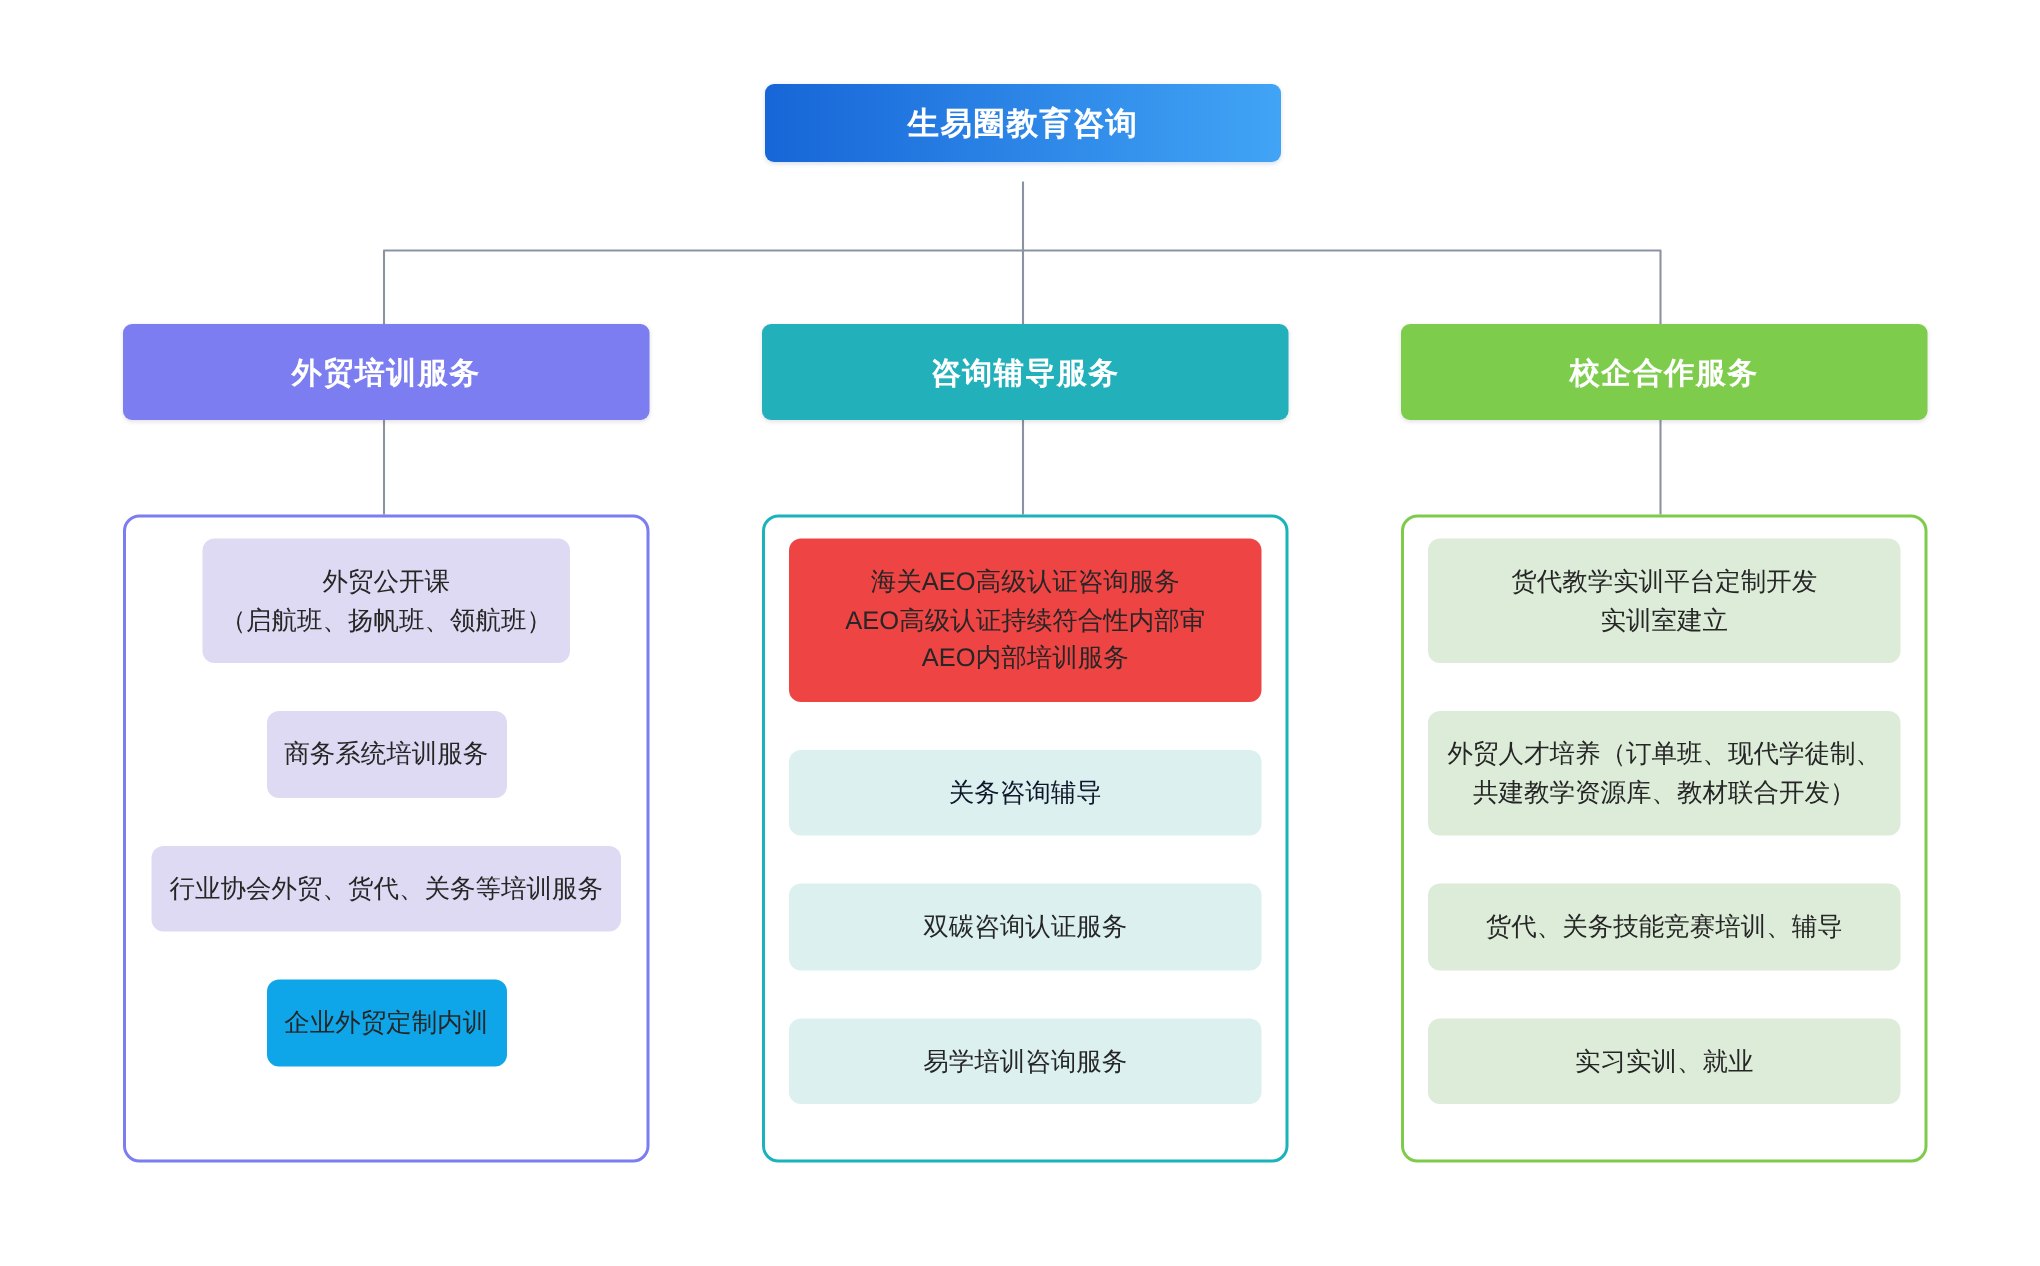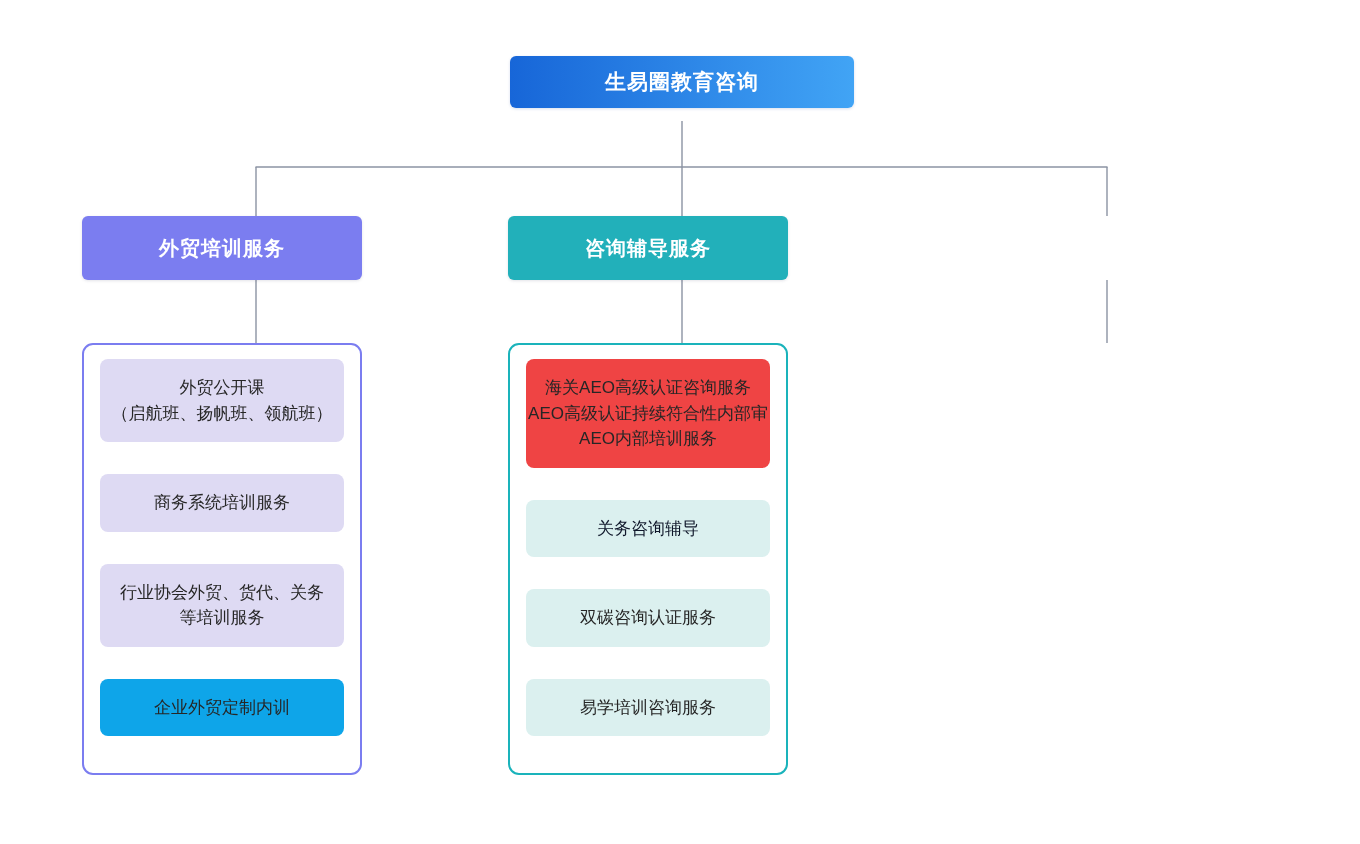--- a/index.html
+++ b/index.html
@@ -45,21 +45,21 @@
     font-size: 21px;
     font-weight: bold;
     letter-spacing: 1px;
     box-shadow: 0 1px 3px rgba(40,80,160,0.18);
   }
 
   
   .branch {
     position: absolute;
     top: 216px;
-    width: 280px;
+    width: 351px;
   }
   .branch-1 { left: 82px; }
   .branch-2 { left: 508px; }
   .branch-3 { left: 934px; }
 
   .branch-header {
     width: 100%;
     height: 64px;
     border-radius: 6px;
     display: flex;
@@ -133,21 +133,21 @@
   </svg>
 
   <div class="root-node" style="background: linear-gradient(90deg, rgb(23, 102, 216) 0%, rgb(65, 164, 245) 100%); color: rgb(255, 255, 255);">
     <span>生易圈教育咨询</span>
   </div>
 
   <div class="branch branch-1">
     <div class="branch-header" style="background: rgb(123, 125, 240);">
       <span>外贸培训服务</span>
     </div>
-    <div class="branch-body" style="border-color: rgb(123, 125, 240);">
+    <div class="branch-body" style="border-color: rgb(123, 125, 240); align-items: center;">
         <div class="leaf-card" style="background: rgb(222, 218, 243); color: rgb(38, 38, 38);">
           <span class="leaf-line">外贸公开课</span>
           <span class="leaf-line">（启航班、扬帆班、领航班）</span>
         </div>
         <div class="leaf-card" style="background: rgb(222, 218, 243); color: rgb(38, 38, 38);">
           <span class="leaf-line">商务系统培训服务</span>
         </div>
         <div class="leaf-card" style="background: rgb(222, 218, 243); color: rgb(38, 38, 38);">
           <span class="leaf-line wrap">行业协会外贸、货代、关务等培训服务</span>
         </div>
@@ -172,14 +172,34 @@
         </div>
         <div class="leaf-card" style="background: rgb(219, 240, 239); color: rgb(38, 38, 38);">
           <span class="leaf-line">双碳咨询认证服务</span>
         </div>
         <div class="leaf-card" style="background: rgb(219, 240, 239); color: rgb(38, 38, 38);">
           <span class="leaf-line">易学培训咨询服务</span>
         </div>
       </div>
   </div>
 
+  <div class="branch branch-3">
+    <div class="branch-header" style="background: rgb(126, 204, 76);">
+      <span>校企合作服务</span>
+    </div>
+    <div class="branch-body" style="border-color: rgb(126, 203, 75);">
+        <div class="leaf-card" style="background: rgb(220, 236, 216); color: rgb(38, 38, 38);">
+          <span class="leaf-line">货代教学实训平台定制开发</span>
+          <span class="leaf-line">实训室建立</span>
+        </div>
+        <div class="leaf-card" style="background: rgb(220, 236, 216); color: rgb(38, 38, 38);">
+          <span class="leaf-line wrap">外贸人才培养（订单班、现代学徒制、共建教学资源库、教材联合开发）</span>
+        </div>
+        <div class="leaf-card" style="background: rgb(220, 236, 216); color: rgb(38, 38, 38);">
+          <span class="leaf-line">货代、关务技能竞赛培训、辅导</span>
+        </div>
+        <div class="leaf-card" style="background: rgb(220, 236, 216); color: rgb(38, 38, 38);">
+          <span class="leaf-line">实习实训、就业</span>
+        </div>
+      </div>
+  </div>
 
 </div>
 
 </body></html>

